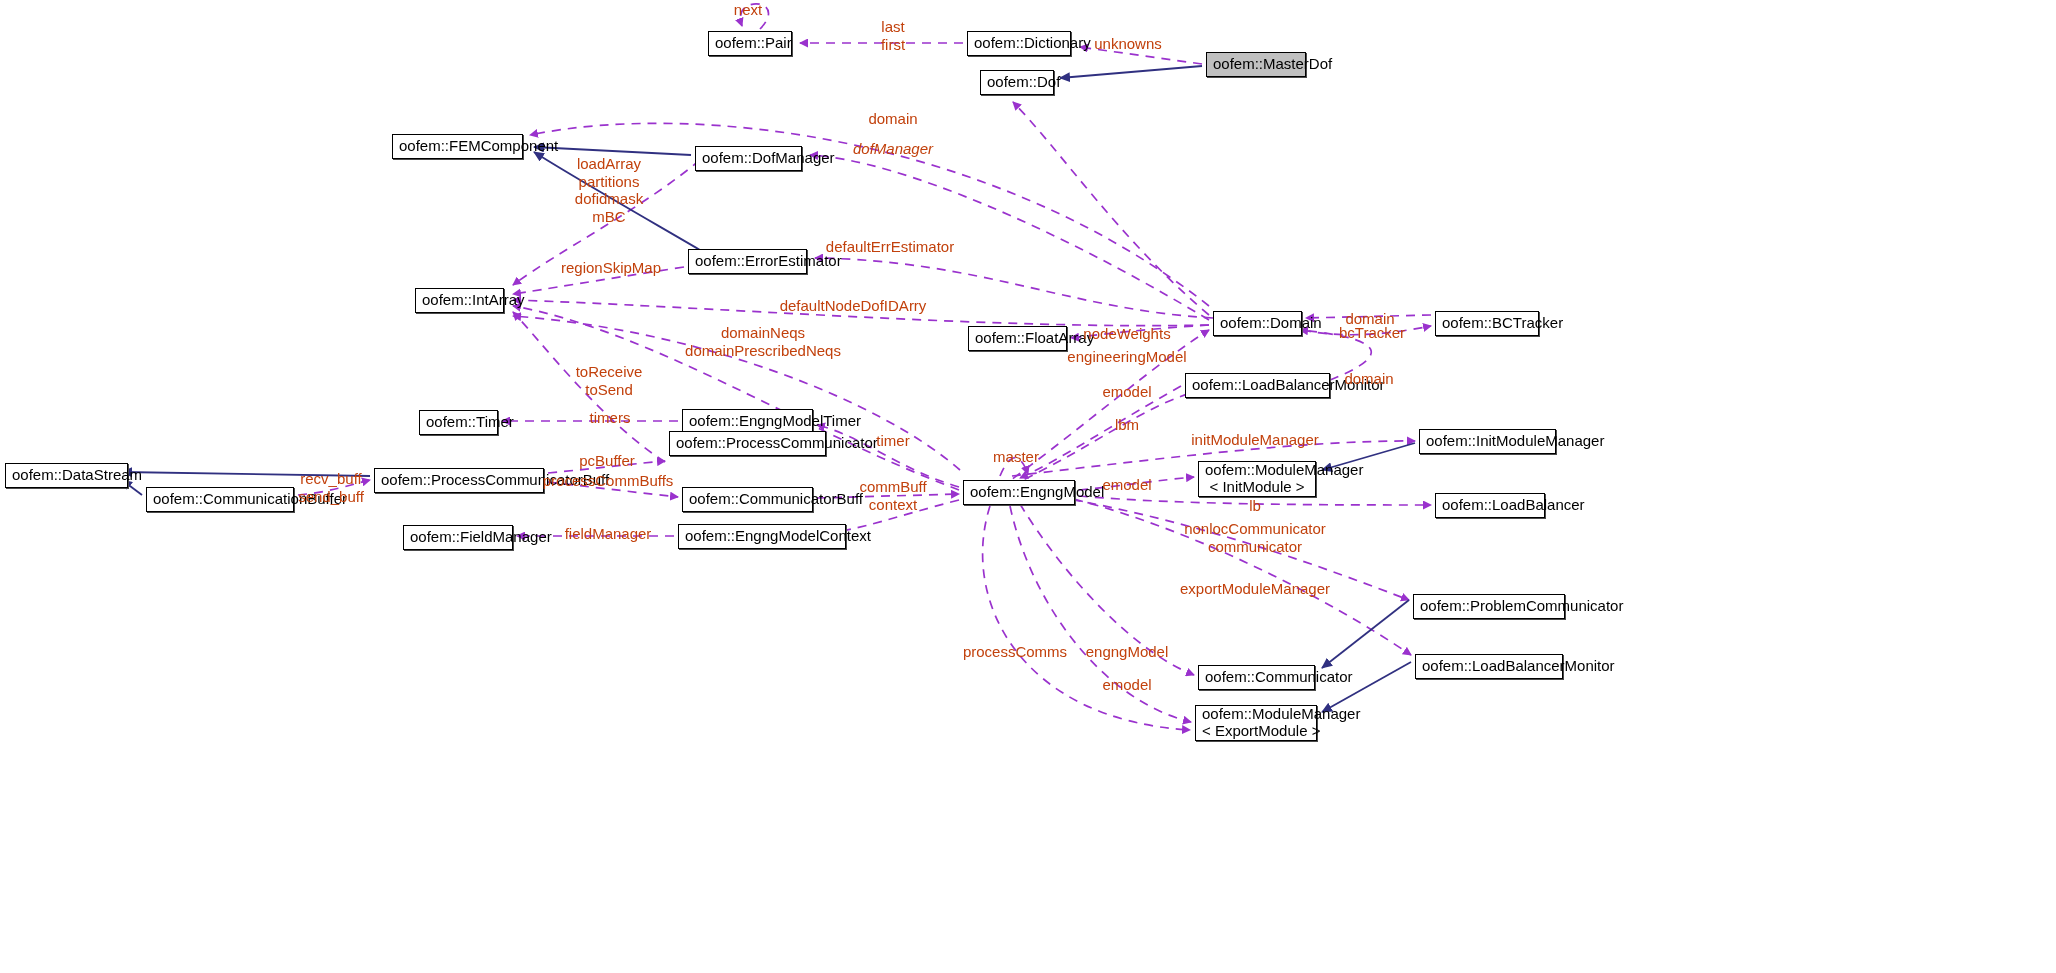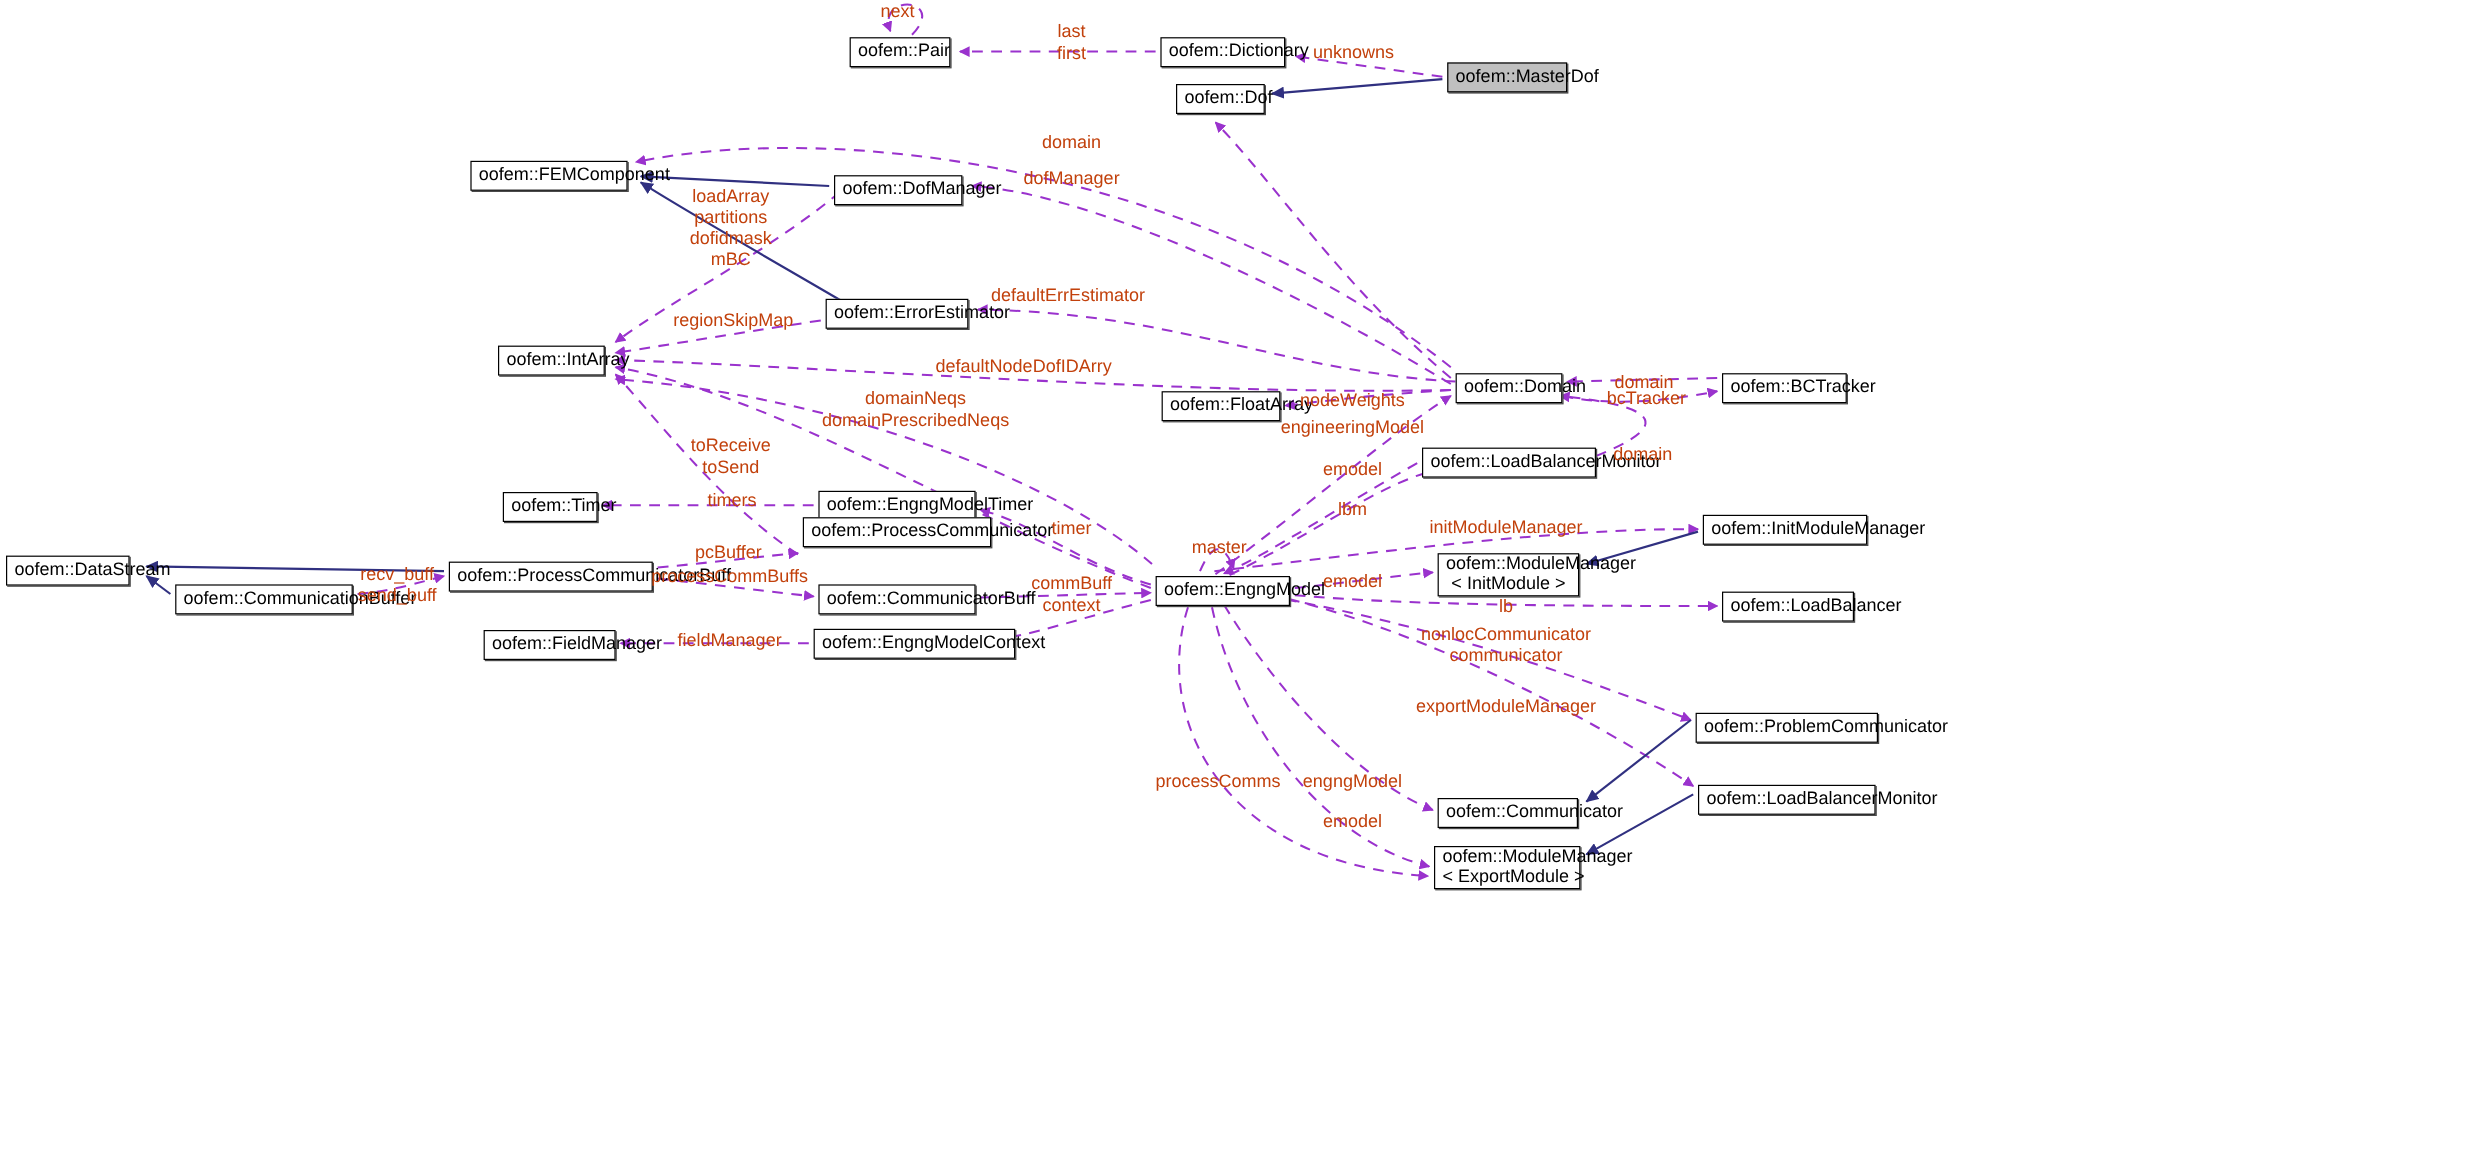--- a/index.html
+++ b/index.html
@@ -165,21 +165,21 @@
       <div class="node" style="left: 695px; top: 146px; width: 107px; height: 25px;"><span class="nlabel">oofem::DofManager</span></div>
       <div class="node" style="left: 688px; top: 249px; width: 119px; height: 25px;"><span class="nlabel">oofem::ErrorEstimator</span></div>
       <div class="node" style="left: 415px; top: 288px; width: 89px; height: 25px;"><span class="nlabel">oofem::IntArray</span></div>
       <div class="node" style="left: 1213px; top: 311px; width: 89px; height: 25px;"><span class="nlabel">oofem::Domain</span></div>
       <div class="node" style="left: 1435px; top: 311px; width: 104px; height: 25px;"><span class="nlabel">oofem::BCTracker</span></div>
       <div class="node" style="left: 968px; top: 326px; width: 99px; height: 25px;"><span class="nlabel">oofem::FloatArray</span></div>
       <div class="node" style="left: 1185px; top: 373px; width: 145px; height: 25px;"><span class="nlabel">oofem::LoadBalancerMonitor</span></div>
       <div class="node" style="left: 419px; top: 410px; width: 79px; height: 25px;"><span class="nlabel">oofem::Timer</span></div>
       <div class="node" style="left: 682px; top: 409px; width: 131px; height: 25px;"><span class="nlabel">oofem::EngngModelTimer</span></div>
       <div class="node" style="left: 1419px; top: 429px; width: 137px; height: 25px;"><span class="nlabel">oofem::InitModuleManager</span></div>
-      <div class="node" style="left: 5px; top: 463px; width: 103px; height: 25px;"><span class="nlabel">oofem::DataStream</span></div>
+      <div class="node" style="left: 5px; top: 463px; width: 123px; height: 25px;"><span class="nlabel">oofem::DataStream</span></div>
       <div class="node" style="left: 669px; top: 431px; width: 157px; height: 25px;"><span class="nlabel">oofem::ProcessCommunicator</span></div>
       <div class="node" style="left: 1198px; top: 461px; width: 118px; height: 36px;"><span class="nlabel">oofem::ModuleManager
 &lt; InitModule &gt;</span></div>
       <div class="node" style="left: 374px; top: 468px; width: 170px; height: 25px;"><span class="nlabel">oofem::ProcessCommunicatorBuff</span></div>
       <div class="node" style="left: 963px; top: 480px; width: 112px; height: 25px;"><span class="nlabel">oofem::EngngModel</span></div>
       <div class="node" style="left: 146px; top: 487px; width: 148px; height: 25px;"><span class="nlabel">oofem::CommunicationBuffer</span></div>
       <div class="node" style="left: 682px; top: 487px; width: 131px; height: 25px;"><span class="nlabel">oofem::CommunicatorBuff</span></div>
       <div class="node" style="left: 1435px; top: 493px; width: 110px; height: 25px;"><span class="nlabel">oofem::LoadBalancer</span></div>
       <div class="node" style="left: 403px; top: 525px; width: 110px; height: 25px;"><span class="nlabel">oofem::FieldManager</span></div>
       <div class="node" style="left: 678px; top: 524px; width: 168px; height: 25px;"><span class="nlabel">oofem::EngngModelContext</span></div>
@@ -188,21 +188,21 @@
       <div class="node" style="left: 1198px; top: 665px; width: 117px; height: 25px;"><span class="nlabel">oofem::Communicator</span></div>
       <div class="node" style="left: 1195px; top: 705px; width: 122px; height: 36px;"><span class="nlabel">oofem::ModuleManager
 &lt; ExportModule &gt;</span></div>
     </div>
   <div id="labels">
       <div class="edge-label" style="left: 748px; top: 1px;">next</div>
       <div class="edge-label" style="left: 893px; top: 18px;">last
 first</div>
       <div class="edge-label" style="left: 1128px; top: 35px;">unknowns</div>
       <div class="edge-label" style="left: 893px; top: 110px;">domain</div>
-      <div class="edge-label" style="left: 893px; top: 140px;">dofManager</div>
+      <div class="edge-label" style="left: 893px; top: 140px; font-style: italic;">dofManager</div>
       <div class="edge-label" style="left: 609px; top: 155px;">loadArray
 partitions
 dofidmask
 mBC</div>
       <div class="edge-label" style="left: 890px; top: 238px;">defaultErrEstimator</div>
       <div class="edge-label" style="left: 611px; top: 259px;">regionSkipMap</div>
       <div class="edge-label" style="left: 853px; top: 297px;">defaultNodeDofIDArry</div>
       <div class="edge-label" style="left: 763px; top: 324px;">domainNeqs
 domainPrescribedNeqs</div>
       <div class="edge-label" style="left: 1127px; top: 325px;">nodeWeights</div>

